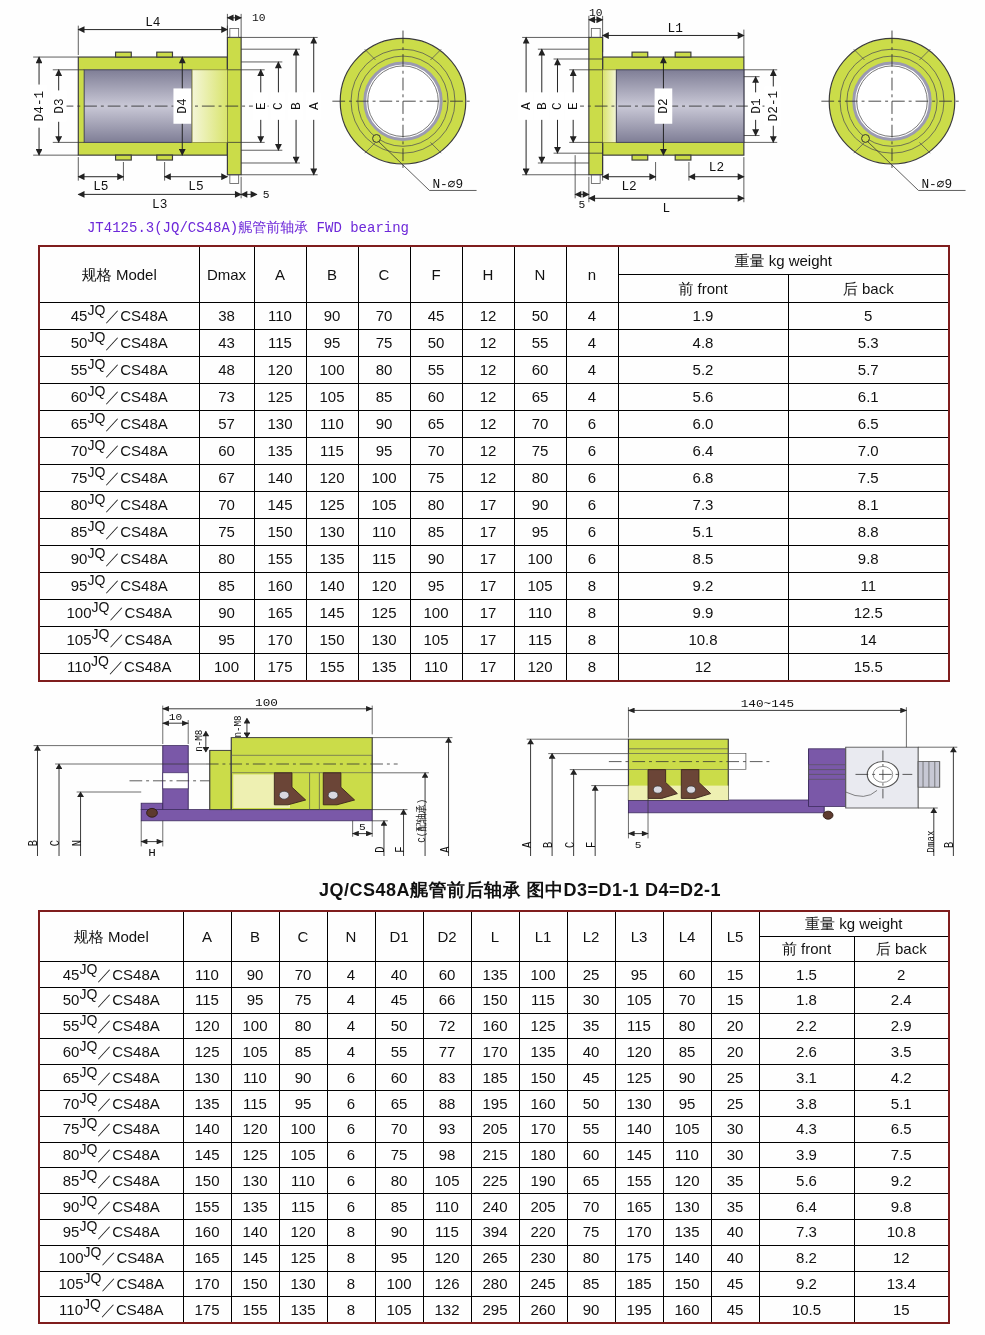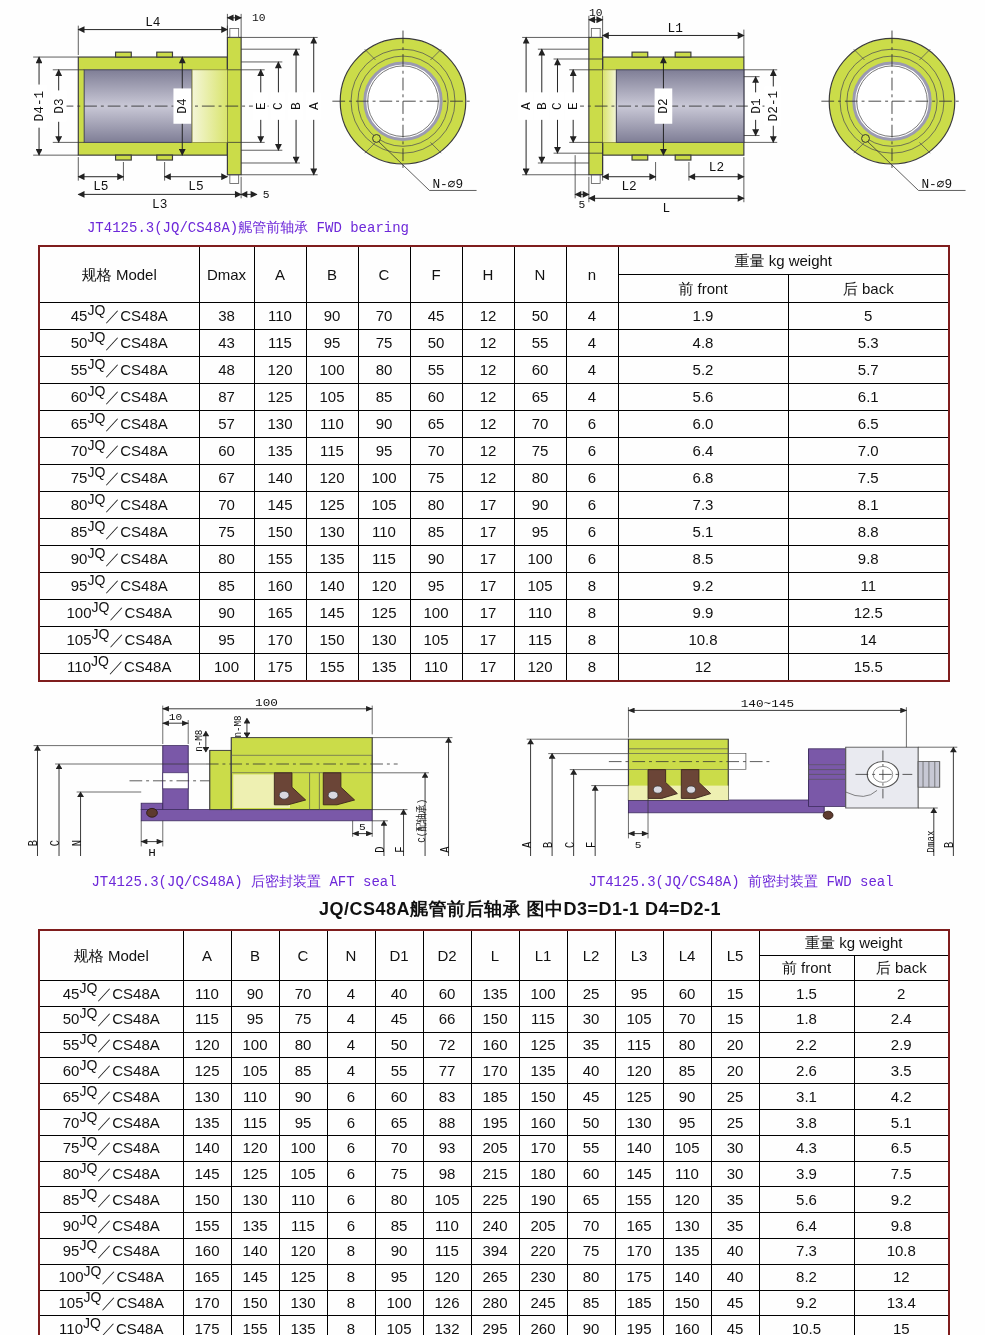--- a/index.html
+++ b/index.html
@@ -272,21 +272,21 @@
           <td>80</td>
           <td>55</td>
           <td>12</td>
           <td>60</td>
           <td>4</td>
           <td>5.2</td>
           <td>5.7</td>
         </tr>
         <tr>
           <td><span>60</span><sup>JQ</sup><span>／CS48A</span></td>
-          <td>87</td>
+          <td>73</td>
           <td>125</td>
           <td>105</td>
           <td>85</td>
           <td>60</td>
           <td>12</td>
           <td>65</td>
           <td>4</td>
           <td>5.6</td>
           <td>6.1</td>
         </tr>
@@ -472,21 +472,20 @@
         <path class="ext" d="M366,156 H382 M366,142 H402 M366,96 H424 M366,52 H448"></path>
         <line class="dim" x1="378" y1="156" x2="378" y2="200" marker-start="url(#m3)"></line>
         <text class="dt" x="374" y="196" text-anchor="middle" transform="rotate(-90 374 192)">D</text>
         <line class="dim" x1="398" y1="142" x2="398" y2="200" marker-start="url(#m3)"></line>
         <text class="dt" x="394" y="196" text-anchor="middle" transform="rotate(-90 394 192)">F</text>
         <line class="dim" x1="420" y1="96" x2="420" y2="200" marker-start="url(#m3)"></line>
         <text class="ds" x="416" y="160" text-anchor="middle" transform="rotate(-90 416 156)">C(配轴承)</text>
         <line class="dim" x1="444" y1="52" x2="444" y2="200" marker-start="url(#m3)"></line>
         <text class="dt" x="440" y="196" text-anchor="middle" transform="rotate(-90 440 192)">A</text>
       </svg>
-      <figcaption>JT4125.3(JQ/CS48A) 后密封装置 AFT seal</figcaption>
     </figure>
 
     <figure>
       <svg width="460" height="172" viewBox="0 0 470 215" preserveAspectRatio="none">
         <defs>
           <marker id="m4" viewBox="0 0 10 10" refX="9" refY="5" markerWidth="9" markerHeight="7" orient="auto-start-reverse">
               <path d="M0,0L10,5L0,10z" fill="#222"></path>
             </marker>
         </defs>
         <rect x="120" y="130" width="200" height="16" fill="#7a58a8" stroke="#3f2d60" stroke-width="1"></rect>
@@ -524,21 +523,20 @@
         <text class="dt" x="82" y="190" text-anchor="middle" transform="rotate(-90 82 186)">F</text>
         <path class="ext" d="M120,146 V178 M140,128 V178"></path>
         <line class="dim" x1="120" y1="172" x2="140" y2="172" marker-start="url(#m4)" marker-end="url(#m4)"></line>
         <text class="ds" x="130" y="190" text-anchor="middle">5</text>
         <path class="ext" d="M416,140 H436 M416,64 H456"></path>
         <line class="dim" x1="432" y1="140" x2="432" y2="200" marker-start="url(#m4)"></line>
         <text class="ds" x="428" y="186" text-anchor="middle" transform="rotate(-90 428 182)">Dmax</text>
         <line class="dim" x1="452" y1="64" x2="452" y2="200" marker-start="url(#m4)"></line>
         <text class="dt" x="448" y="190" text-anchor="middle" transform="rotate(-90 448 186)">B</text>
       </svg>
-      <figcaption>JT4125.3(JQ/CS48A) 前密封装置 FWD seal</figcaption>
     </figure>
   </div>
 
   <div class="note-heading">JQ/CS48A艉管前后轴承 图中D3=D1-1  D4=D2-1</div>
 
   <table class="spec" id="t2">
     <colgroup>
       <col style="width:144px">
         <col style="width:48px">
         <col style="width:48px">

